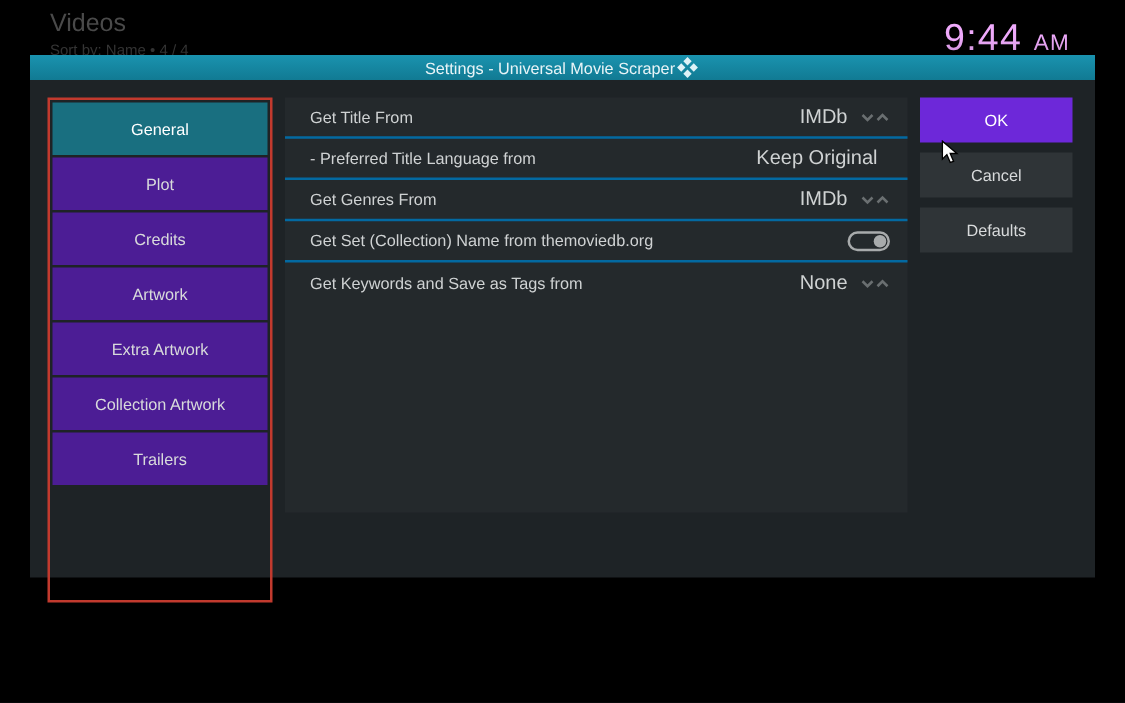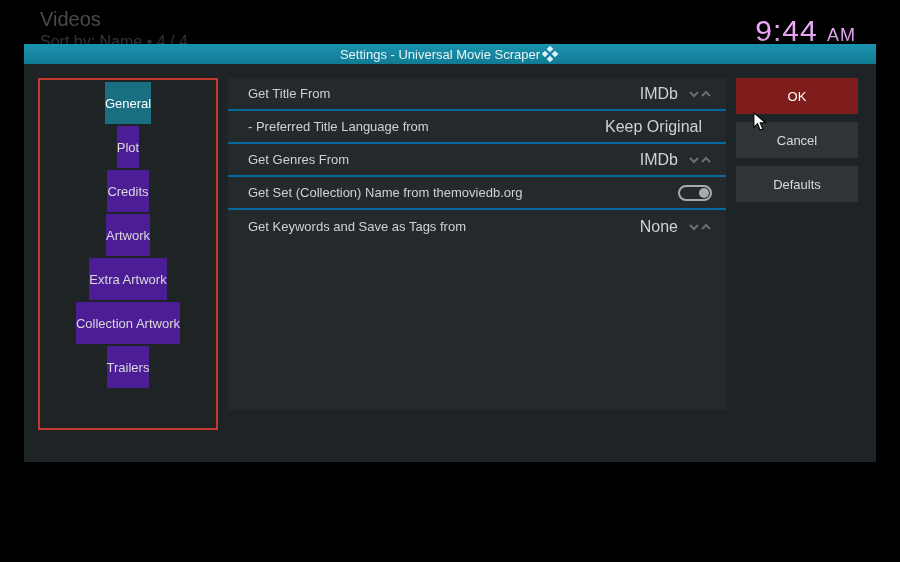--- a/index.html
+++ b/index.html
@@ -10,21 +10,21 @@
     overflow: hidden;
     position: relative;
   }
   .bg-header {
     position: absolute; top: 0; left: 0; right: 0;
     padding: 8px 20px 4px 20px;
     color: #4a4a4a;
     margin-left: 20px;
   }
   .bg-title { font-size: 20px; font-weight: 400; }
-  .bg-sort { font-size: 16px; color: #3a3a3a; margin-top: 2px; }
+  .bg-sort { font-size: 12px; color: #3a3a3a; margin-top: 2px; }
   .clock {
     position: absolute; top: 14px; right: 44px;
     font-size: 30px; font-weight: 300; color: #f0abfc;
     letter-spacing: 1px;
   }
   .clock .ampm { font-size: 18px; }
 
   .dialog {
     position: absolute;
     left: 24px; top: 44px;
@@ -50,22 +50,21 @@
     gap: 10px;
     height: calc(100% - 28px);
   }
 
   .cat-panel {
     width: 180px;
     border: 2px solid #c23a2e;
     display: flex; flex-direction: column;
     gap: 2px;
     padding: 2px;
-    height: 352px;
-    align-items: center;
+    height: 404px;
   }
   .cat-item {
     height: 42px;
     background: #4c1d95;
     color: #d8dadb;
     font-size: 13px;
     display: flex; align-items: center; justify-content: center;
     cursor: pointer;
   }
   .cat-item.selected {
@@ -120,21 +119,21 @@
   }
   .action-btn {
     height: 36px;
     background: #2f3437;
     color: #d8dadb;
     font-size: 13px;
     display: flex; align-items: center; justify-content: center;
     cursor: pointer;
   }
   .action-btn.primary {
-    background: #7f1d1d;
+    background: #6d28d9;
     color: #fff;
   }
 
   .cursor {
     position: absolute;
     left: 753px; top: 112px;
     width: 18px; height: 22px;
     pointer-events: none;
     z-index: 50;
   }

